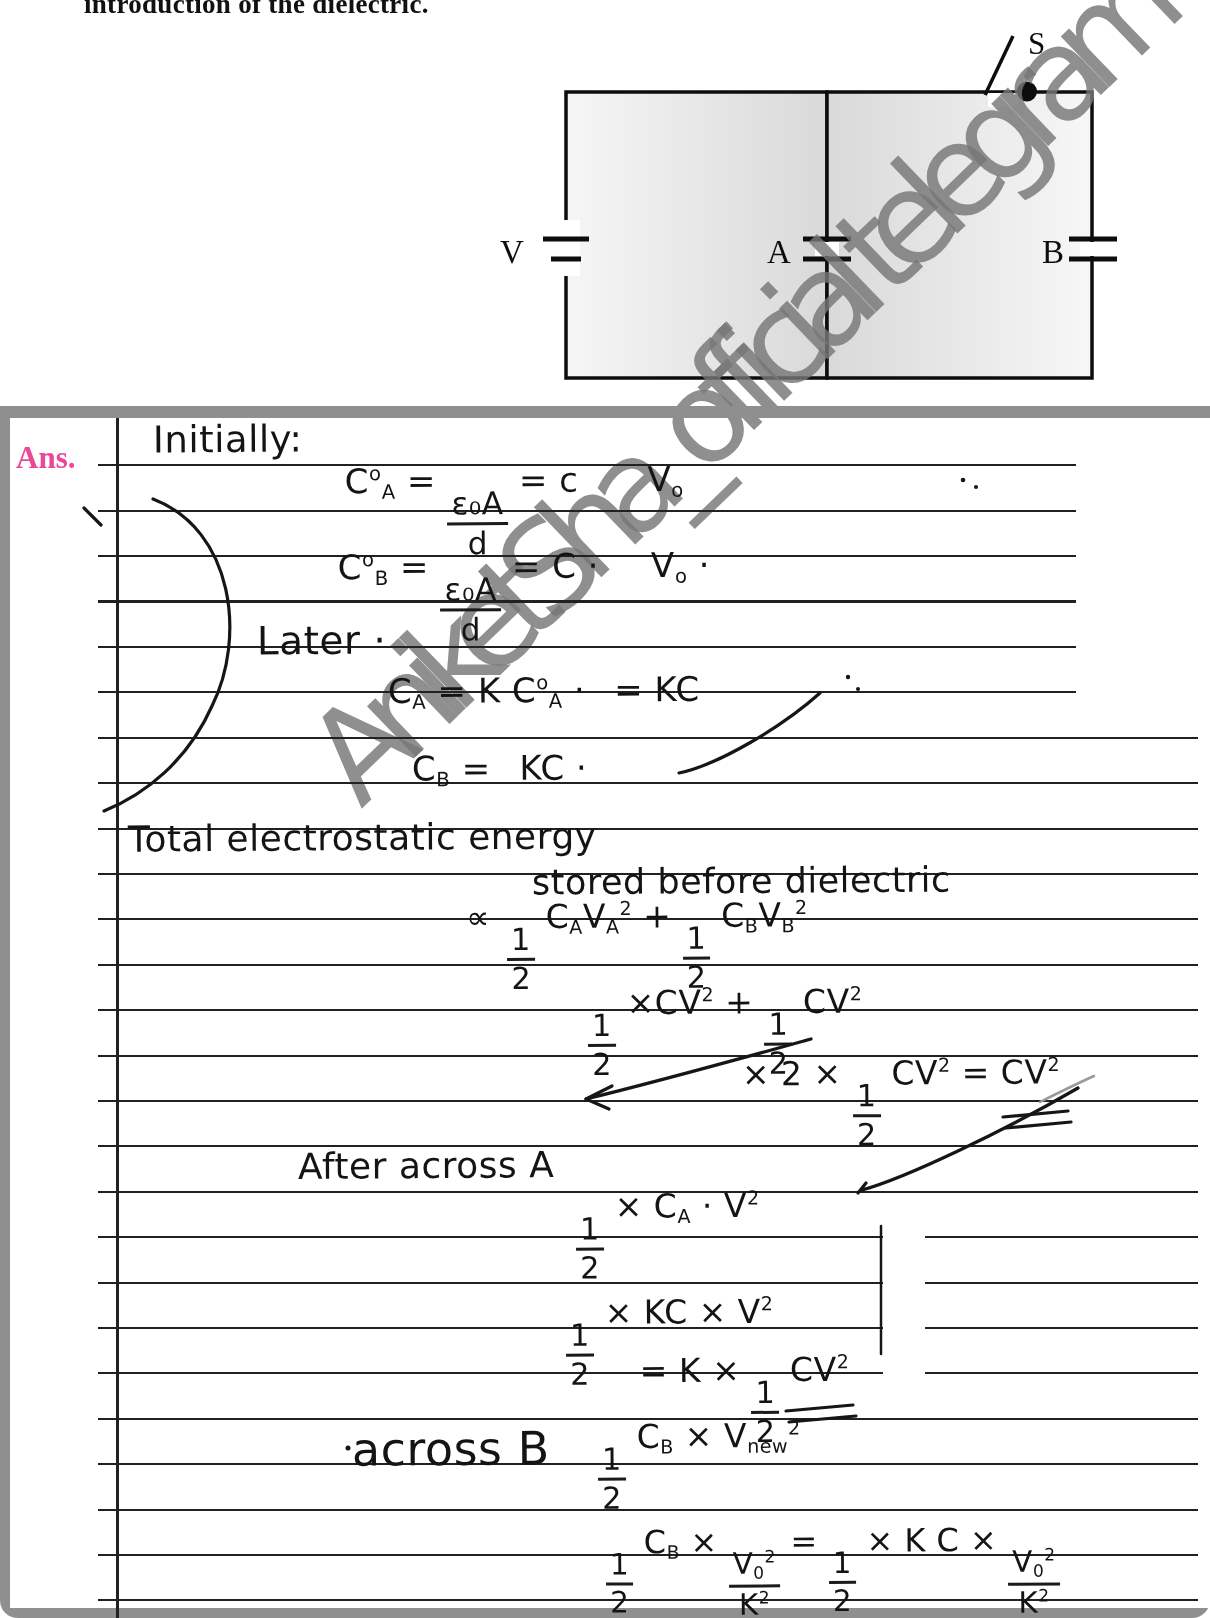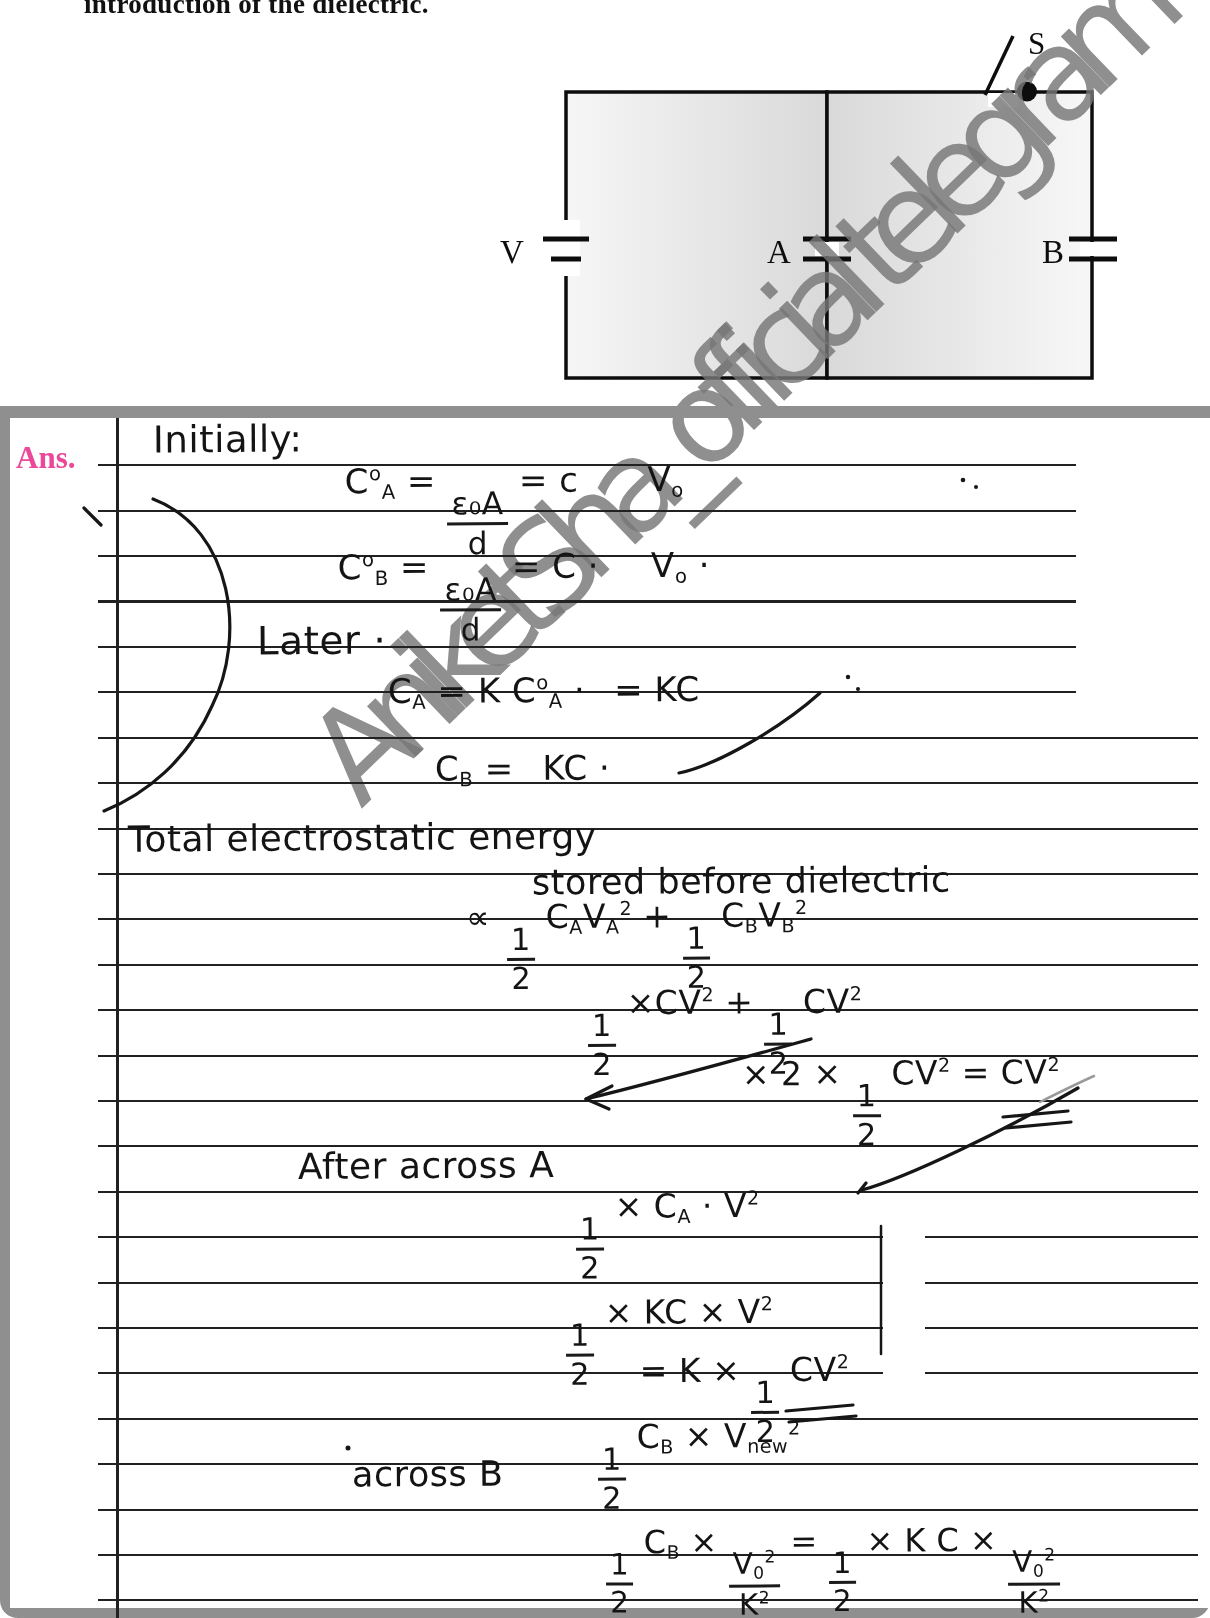--- a/index.html
+++ b/index.html
@@ -48,31 +48,31 @@
   .frac{display:inline-flex;flex-direction:column;align-items:center;line-height:1.05;
         vertical-align:-.7em;font-size:.92em;}
   .fn{border-bottom:3px solid #1a1a1a;padding:0 4px 2px;text-align:center;}
   .fd{padding-top:2px;}
 
   .l0{left:153px;top:420px;font-size:37px;}
   .l1{left:345px;top:462px;font-size:34px;}
   .l2{left:338px;top:548px;font-size:34px;}
   .l3{left:257px;top:620px;font-size:39px;text-align:right;}
   .l4{left:388px;top:672px;font-size:34px;}
-  .l5{left:412px;top:750px;font-size:34px;margin-left:23px;}
+  .l5{left:412px;top:750px;font-size:34px;}
   .l6{left:128px;top:818px;font-size:36px;}
   .l7{left:532px;top:862px;font-size:35px;}
   .l8{left:466px;top:898px;font-size:33px;}
   .l9{left:588px;top:984px;font-size:33px;}
   .l10{left:742px;top:1055px;font-size:33px;}
   .l11{left:298px;top:1146px;font-size:36px;}
   .l12{left:576px;top:1188px;font-size:33px;}
   .l13{left:566px;top:1294px;font-size:33px;}
   .l14{left:640px;top:1352px;font-size:33px;}
-  .l15{left:352px;top:1424px;font-size:35px;margin-top:31px;}
+  .l15{left:352px;top:1424px;font-size:46px;}
   .l16{left:598px;top:1418px;font-size:33px;}
   .l17{left:606px;top:1524px;font-size:32px;}
 
   .strokes{position:absolute;left:0;top:0;z-index:5;pointer-events:none;}
 </style>
 </head>
 <body>
 
 <div class="screen">
 

